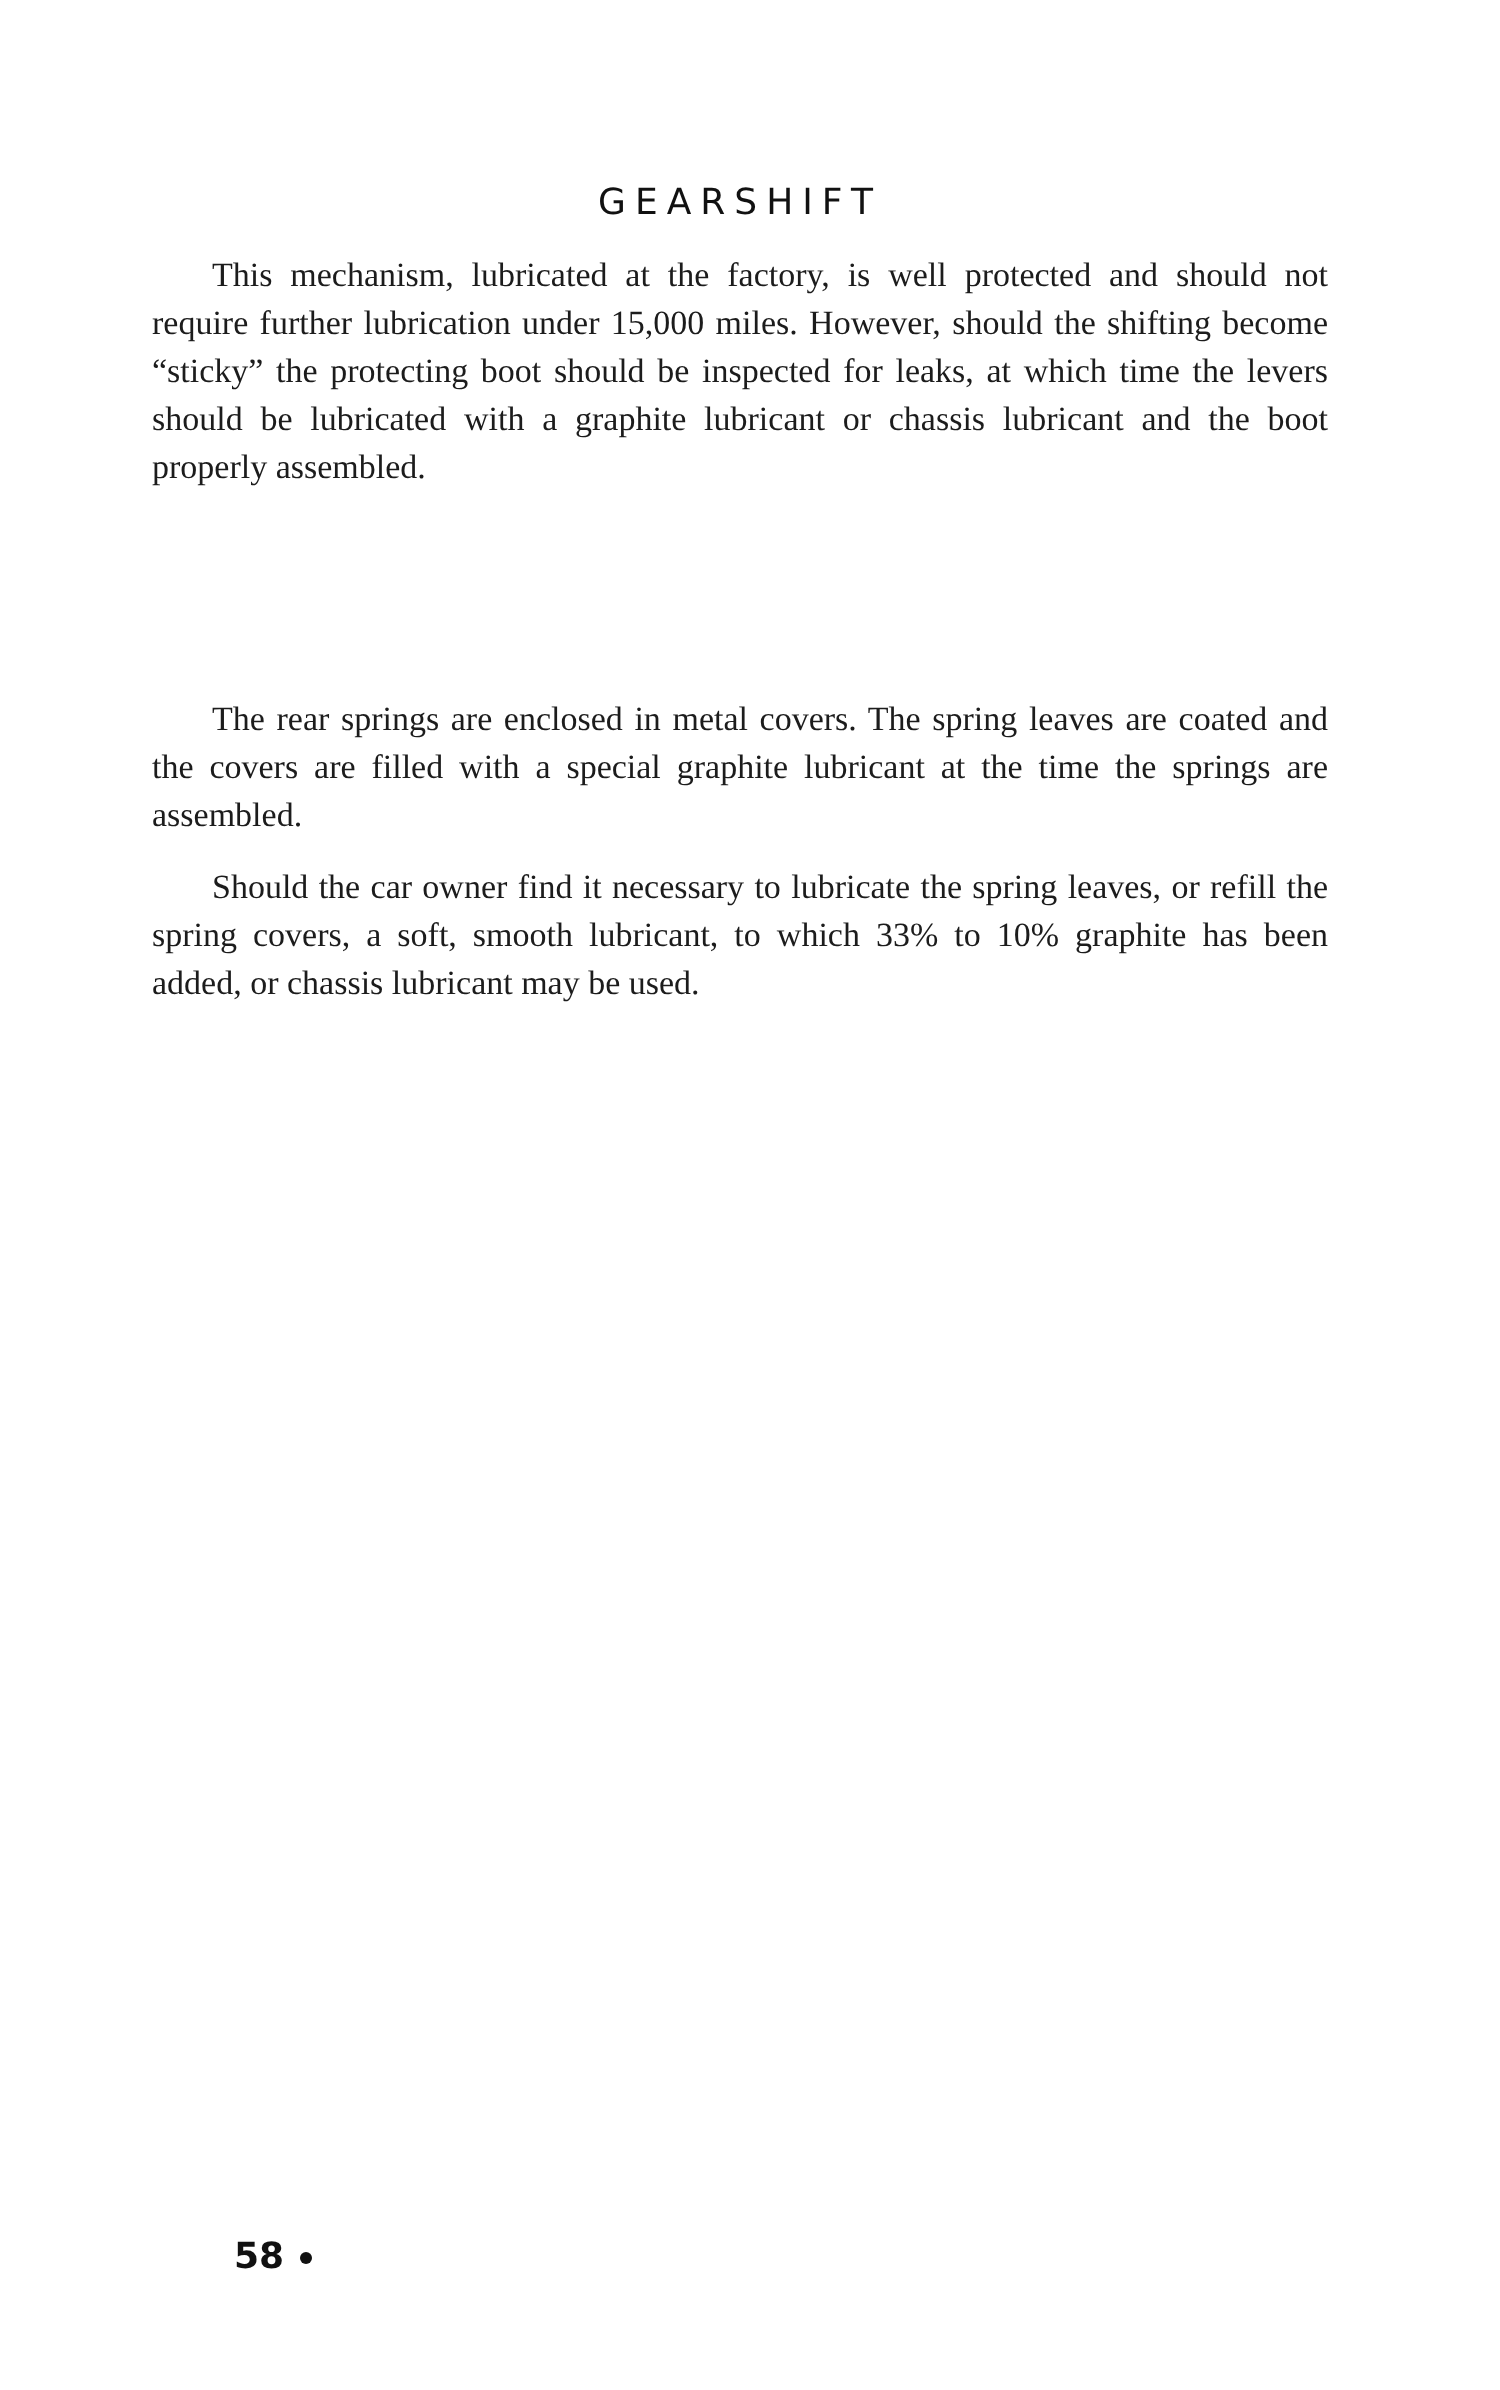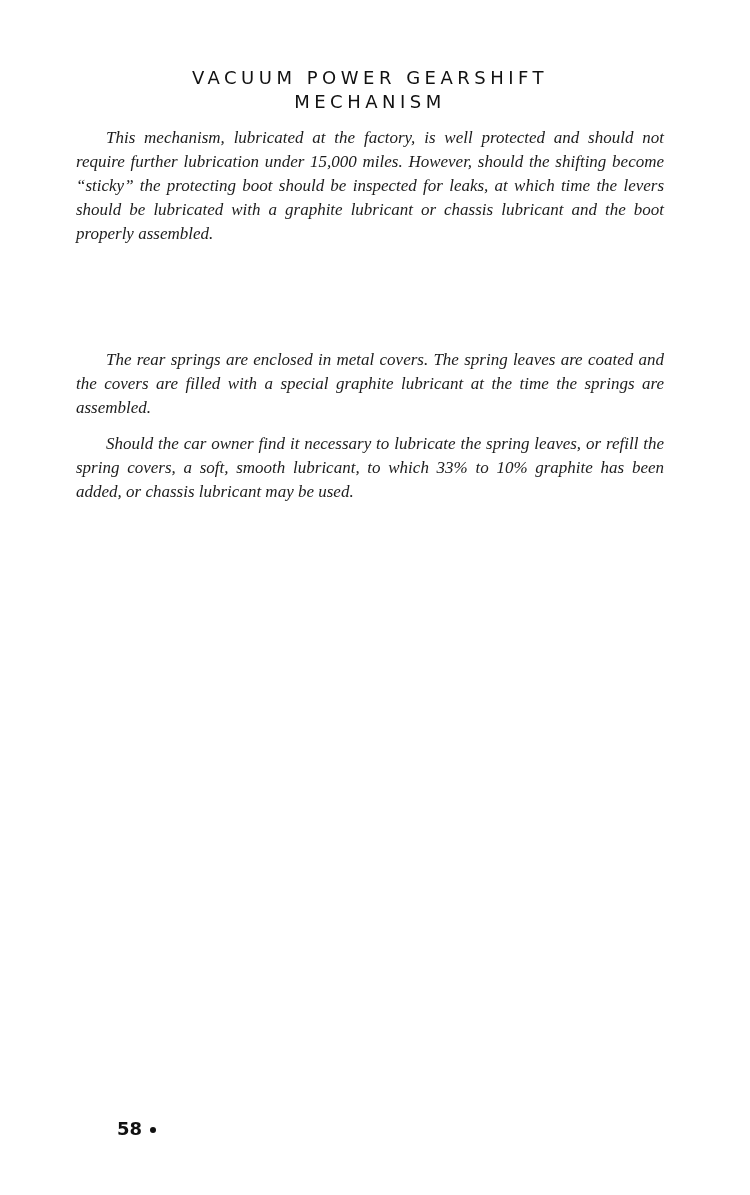--- a/index.html
+++ b/index.html
@@ -27,21 +27,20 @@
     font-size: 17px;
     line-height: 24px;
     text-align: justify;
     text-align-last: left;
     color: #1c1c1c;
     margin: 0;
     text-indent: 30px;
     position: absolute;
     left: 76px;
     width: 588px;
-    font-style: italic;
   }
   .p1 { top: 126px; }
   .p2 { top: 348px; }
   .p3 { top: 432px; }
   .page-number {
     position: absolute;
     left: 84px; top: 1118px;
     font-family: "DejaVu Sans", sans-serif;
     font-size: 18px;
     font-weight: bold;
@@ -56,22 +55,22 @@
     margin-left: 8px;
     vertical-align: middle;
   }
 </style>
 </head>
 <body>
 
 <div class="page">
 
   <h2 class="heading h1">
-    <span>VACUUM POWER GEARSHIFT</span><br>
-    <span>MECHANISM</span>
+    <br>
+    <span>GEARSHIFT</span>
   </h2>
 
   <p class="para p1">This mechanism, lubricated at the factory, is well protected and should not require further lubrication under 15,000 miles. However, should the shifting become “sticky” the protecting boot should be inspected for leaks, at which time the levers should be lubricated with a graphite lubricant or chassis lubricant and the boot properly assembled.</p>
 
 
   <p class="para p2">The rear springs are enclosed in metal covers. The spring leaves are coated and the covers are filled with a special graphite lubricant at the time the springs are assembled.</p>
   <p class="para p3">Should the car owner find it necessary to lubricate the spring leaves, or refill the spring covers, a soft, smooth lubricant, to which 33% to 10% graphite has been added, or chassis lubricant may be used.</p>
 
   <div class="page-number">
     <span>58</span><span class="bullet"></span>

